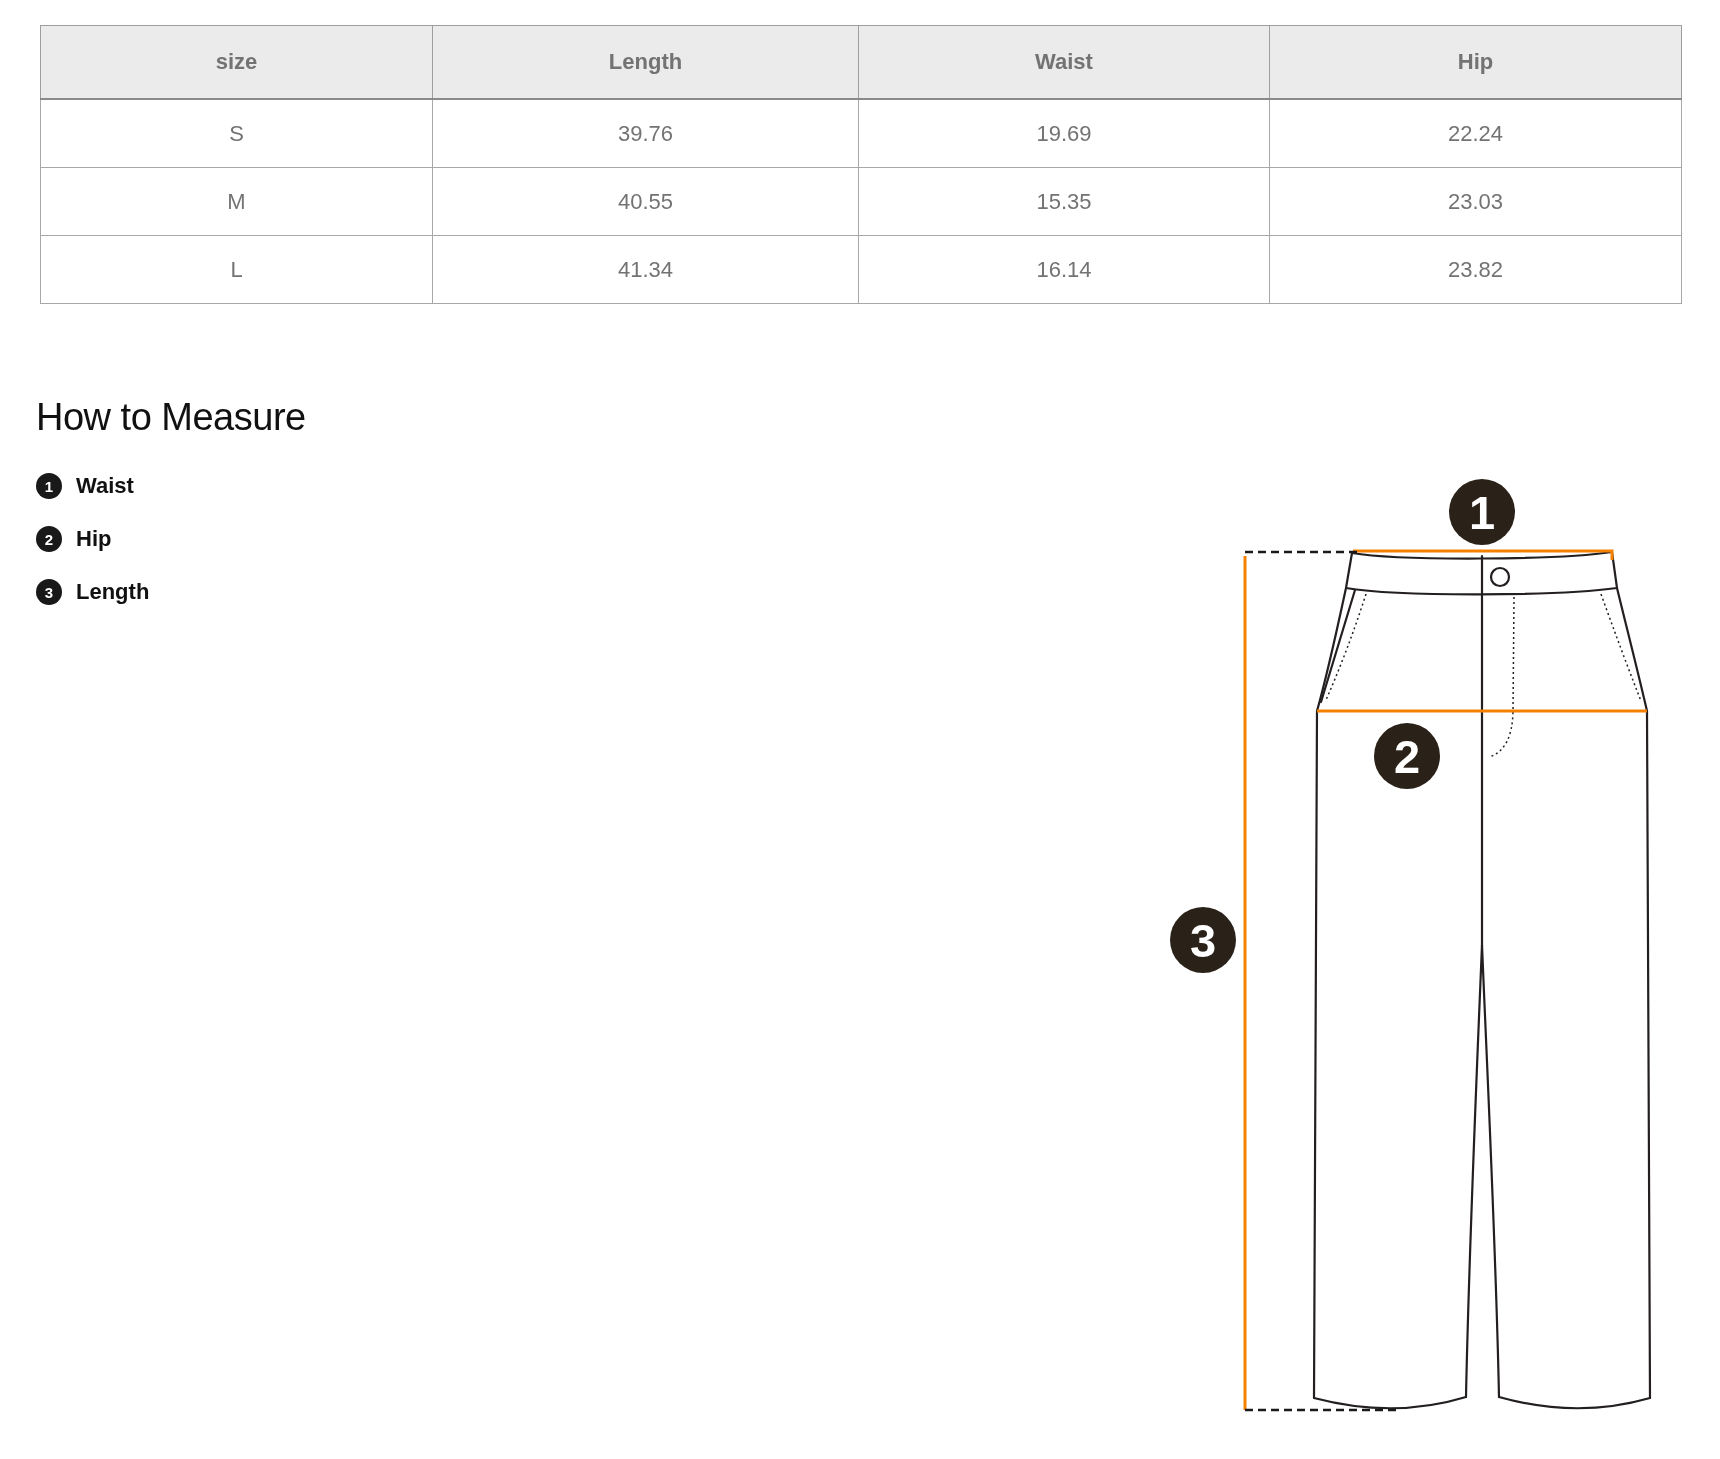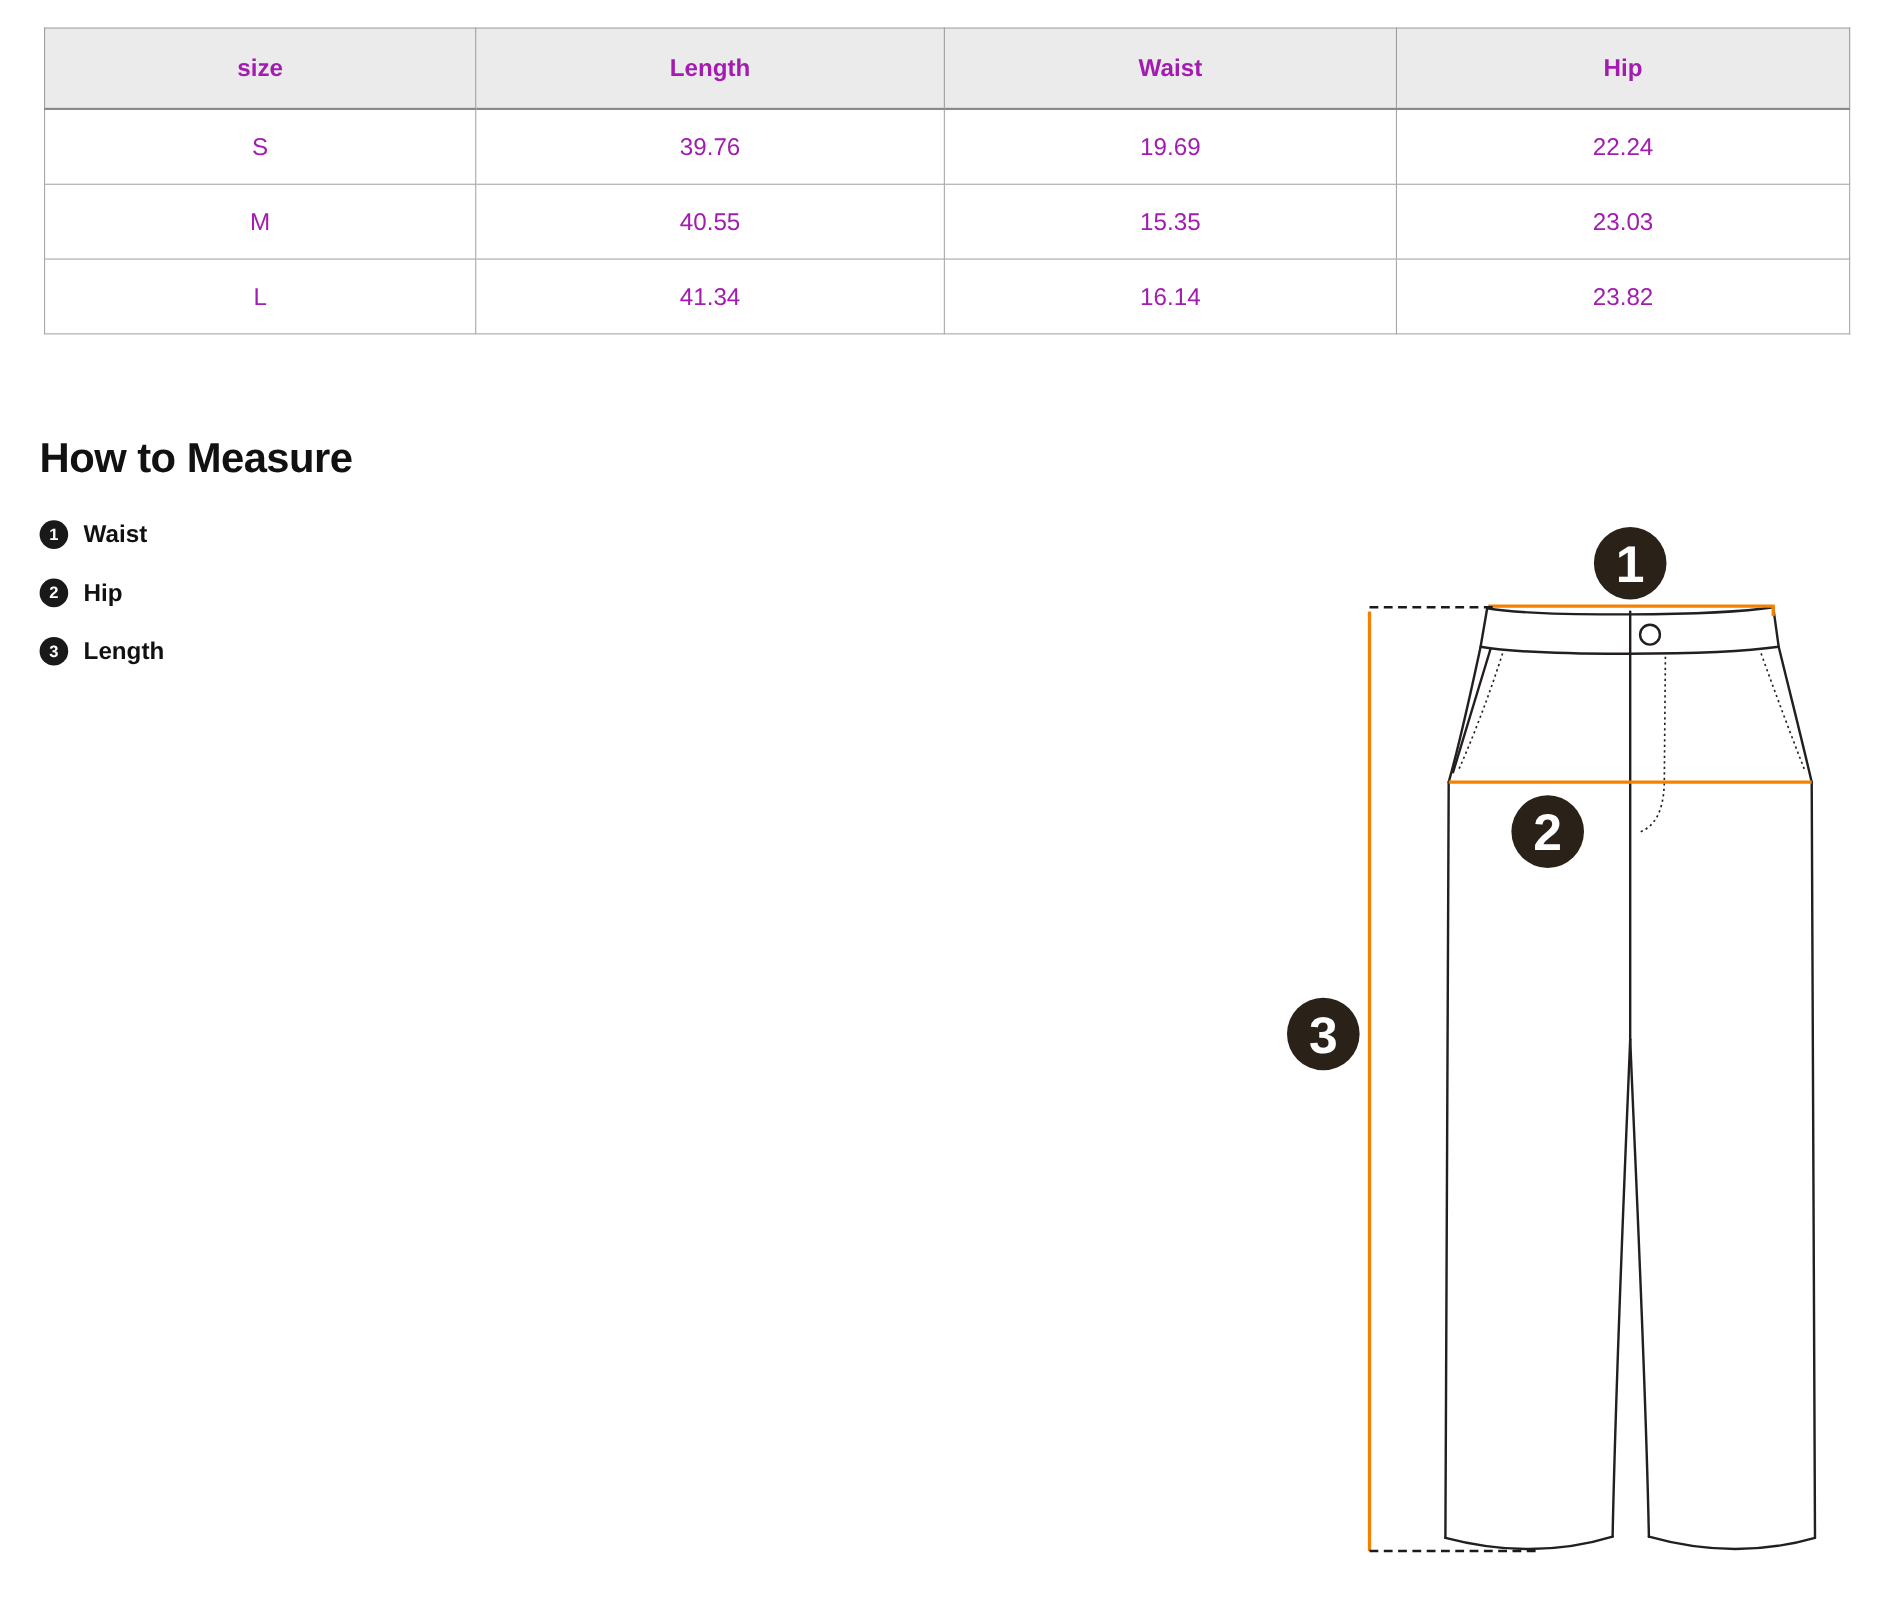--- a/index.html
+++ b/index.html
@@ -4,34 +4,34 @@
 <style>
   html,body{margin:0;padding:0;}
   body{
     width:1720px;height:1459px;position:relative;background:#ffffff;
     font-family:"Liberation Sans", sans-serif;color:#1a1a1a;overflow:hidden;
   }
   
   .size-table{
     position:absolute;left:40px;top:25px;width:1641px;
     border-collapse:collapse;table-layout:fixed;text-align:center;
-    font-size:22px;color:#a21caf;
+    font-size:22px;color:#737373;
   }
   .size-table th{
     background:#ebebeb;height:70px;font-weight:bold;
     border:1px solid #9e9e9e;border-bottom:2px solid #8a8a8a;
   }
   .size-table td{
     background:#ffffff;height:65px;font-weight:400;
     border:1px solid #a8a8a8;
   }
   
   .htm-title{
     position:absolute;left:36px;top:396px;margin:0;
-    font-size:38px;line-height:42px;font-weight:700;letter-spacing:-0.5px;color:#111;
+    font-size:38px;line-height:42px;font-weight:400;letter-spacing:-0.5px;color:#111;
   }
   .measure-list{position:absolute;left:36px;top:472px;width:860px;}
   .measure-label-row{display:flex;align-items:center;height:28px;margin:0 0 25px 0;}
   .num-badge{
     display:inline-flex;align-items:center;justify-content:center;
     width:26px;height:26px;border-radius:50%;background:#191919;color:#ffffff;
     font-size:15px;font-weight:bold;margin-right:14px;flex:0 0 26px;
   }
   .measure-label{font-size:22px;font-weight:bold;color:#111;}
   .measure-desc{

